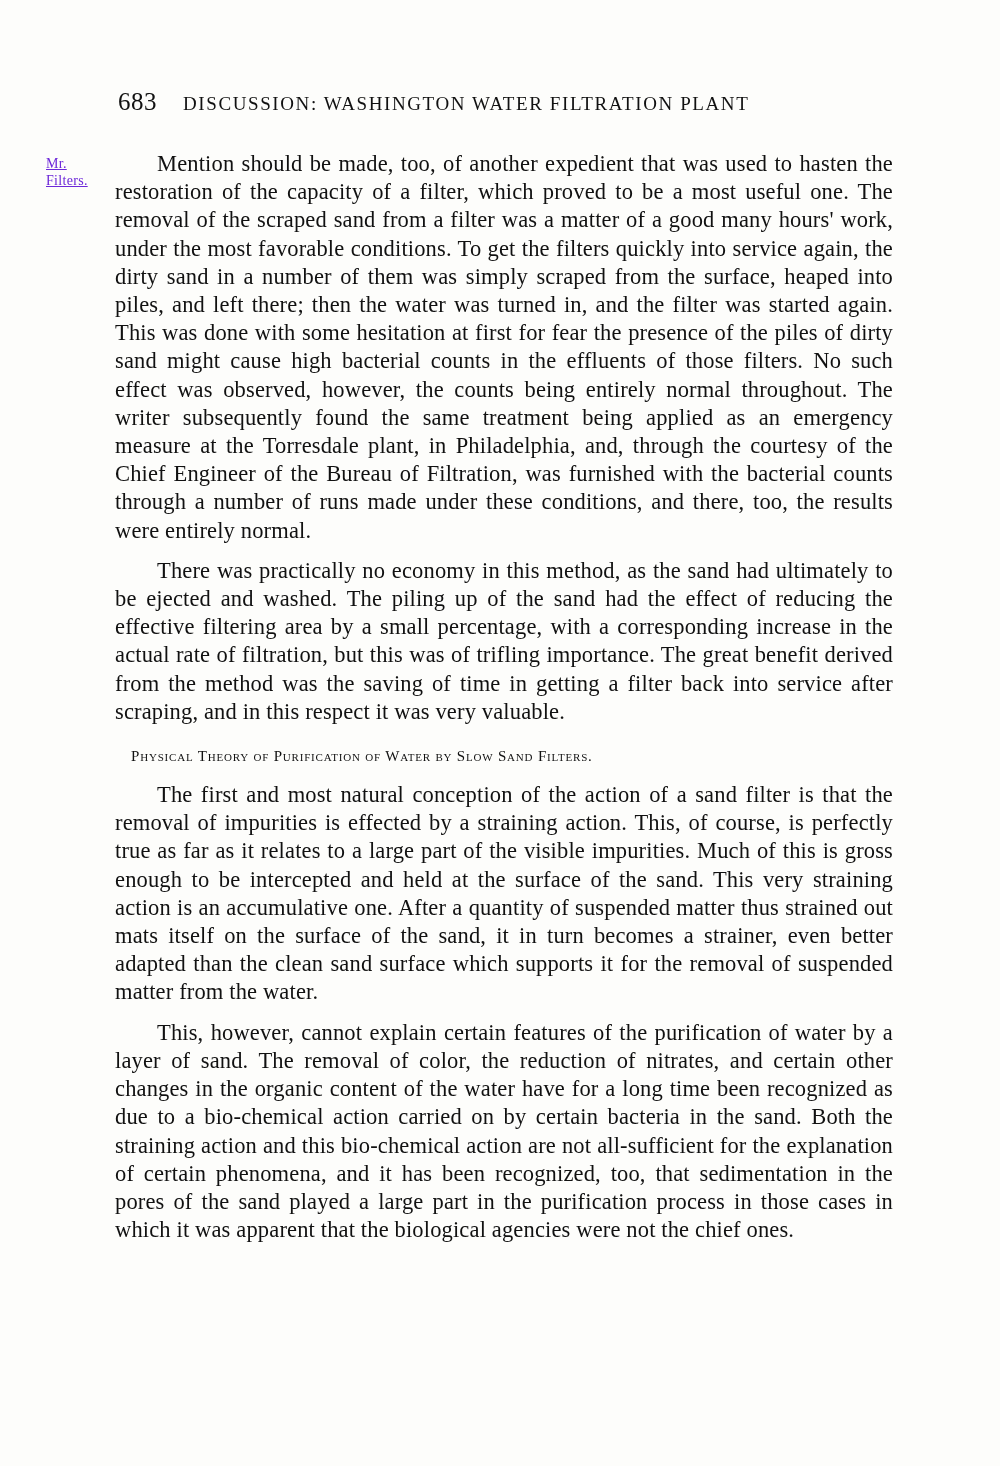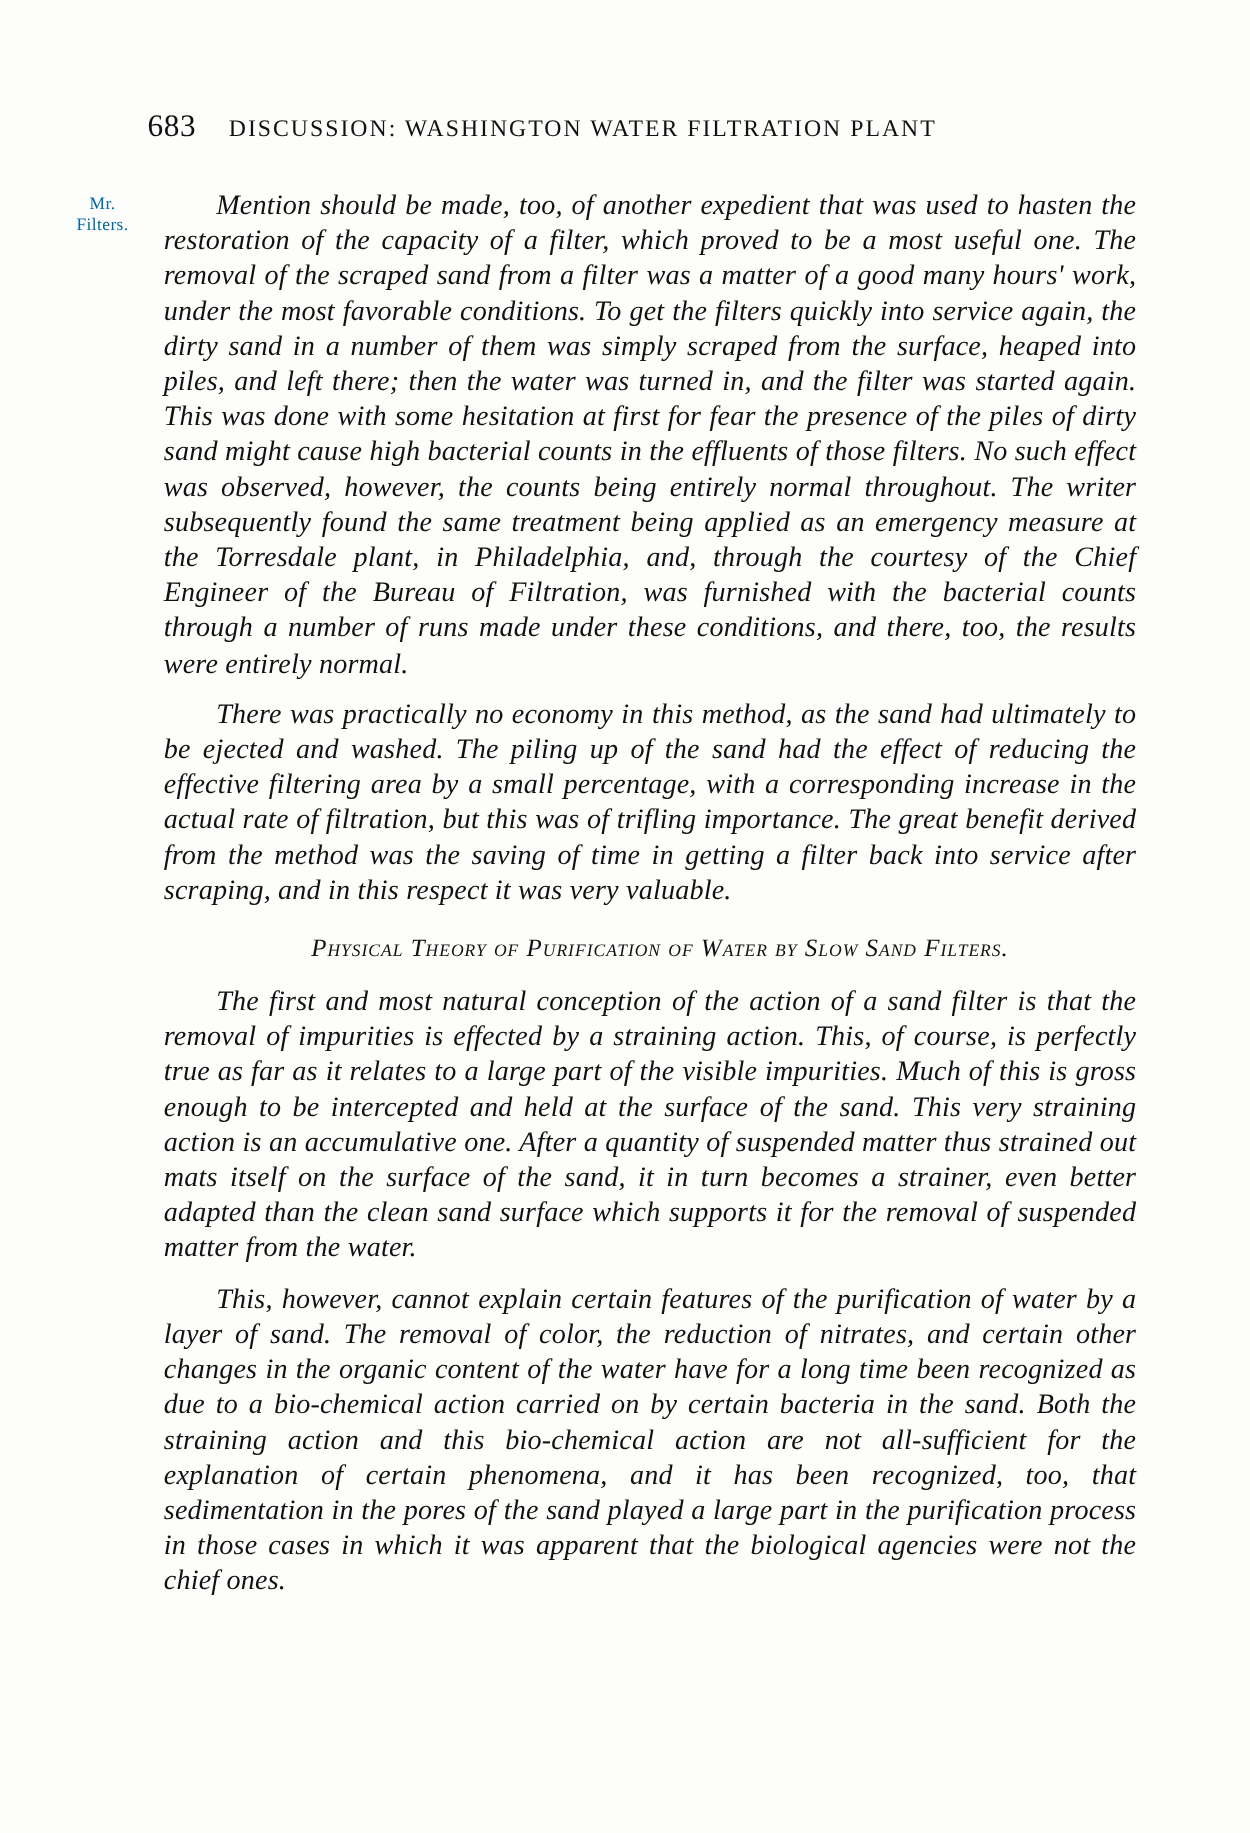--- a/index.html
+++ b/index.html
@@ -38,54 +38,53 @@
     font-size: 19px;
     letter-spacing: 1.6px;
     font-variant: small-caps;
     text-transform: uppercase;
   }
   .marginal-note {
     position: absolute;
     top: 155px;
     left: 46px;
     width: 72px;
-    text-align: center;
     font-size: 14px;
     line-height: 1.22;
     letter-spacing: 0.3px;
-    color: #0369a1;
+    color: #6d28d9;
+    text-decoration: underline;
   }
   .body-col {
     position: absolute;
     top: 150px;
-    left: 131px;
+    left: 115px;
     width: 778px;
-    font-style: italic;
   }
   p.para {
     margin: 0;
     font-size: 22.5px;
     line-height: 28.2px;
     text-align: justify;
     text-justify: inter-word;
     letter-spacing: 0.15px;
     text-indent: 42px;
     -webkit-hyphens: none;
     hyphens: none;
   }
   p.para + p.para {
     margin-top: 12px;
   }
   .section-head {
     margin: 22px 0 16px 0;
     padding-left: 16px;
-    font-size: 20px;
+    font-size: 15px;
     letter-spacing: 0.8px;
     font-variant: small-caps;
-    text-align: center;
+    text-align: left;
     white-space: nowrap;
   }
 </style>
 </head>
 <body>
 
 <div class="page">
 
   <div class="header">
     <span class="page-number">683</span>

